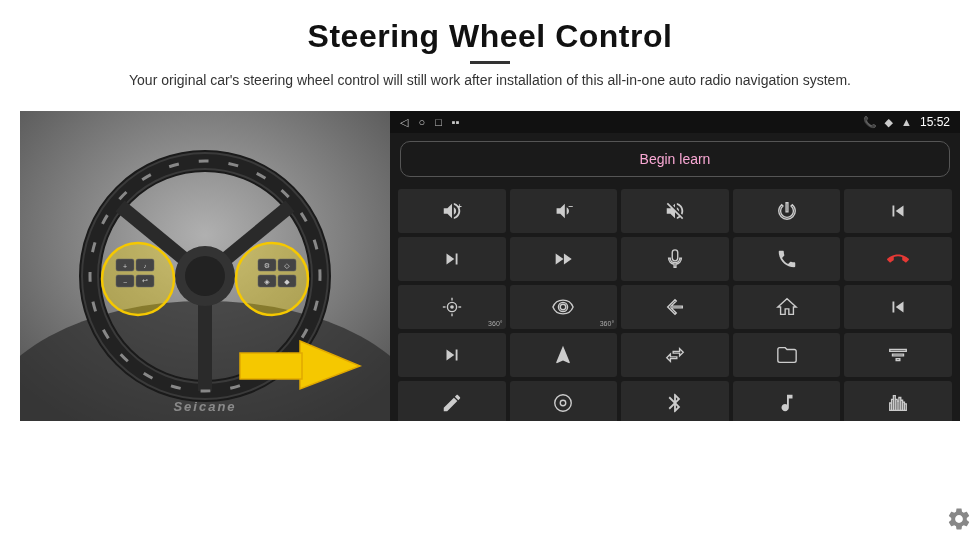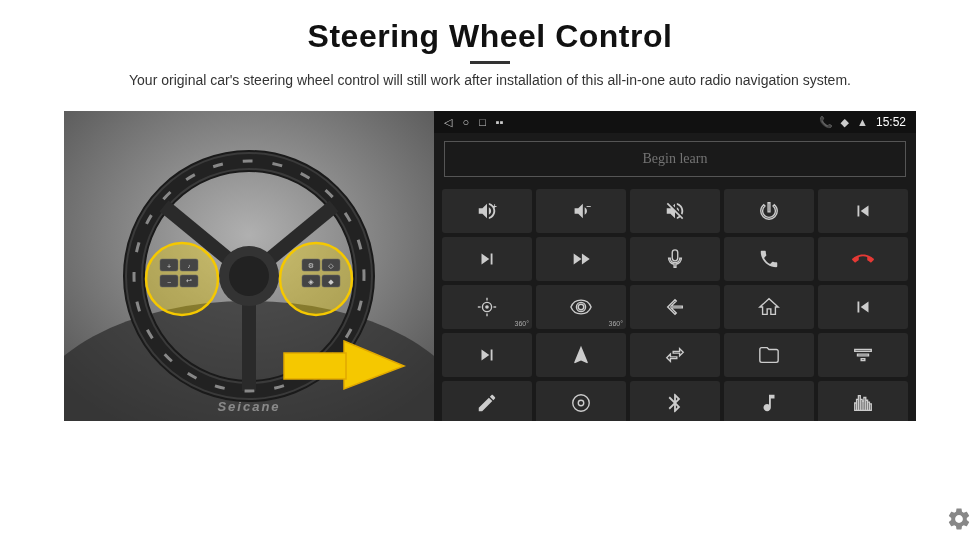--- a/index.html
+++ b/index.html
@@ -10,21 +10,21 @@
       background: #fff;
       overflow: hidden;
     }
 
     .page-container {
       width: 980px;
       height: 546px;
       display: flex;
       flex-direction: column;
       align-items: center;
-      padding: 18px 64px 0;
+      padding: 18px 20px 0;
     }
 
     .title-section {
       text-align: center;
       margin-bottom: 8px;
     }
 
     .main-title {
       font-size: 32px;
       font-weight: 900;
@@ -113,26 +113,25 @@
 
     .begin-learn-row {
       padding: 8px 10px;
     }
 
     .begin-learn-btn {
       width: 100%;
       padding: 9px;
       background: transparent;
       border: 1.5px solid #555;
-      color: #737373;
+      color: #f9a8d4;
       font-size: 14px;
       text-align: center;
       cursor: pointer;
-      border-radius: 0;
-      font-family: Liberation Serif, serif;
+      border-radius: 10px;
     }
 
     .icon-grid {
       display: grid;
       grid-template-columns: repeat(5, 1fr);
       gap: 4px;
       padding: 4px 8px;
       flex: 1;
     }
 

